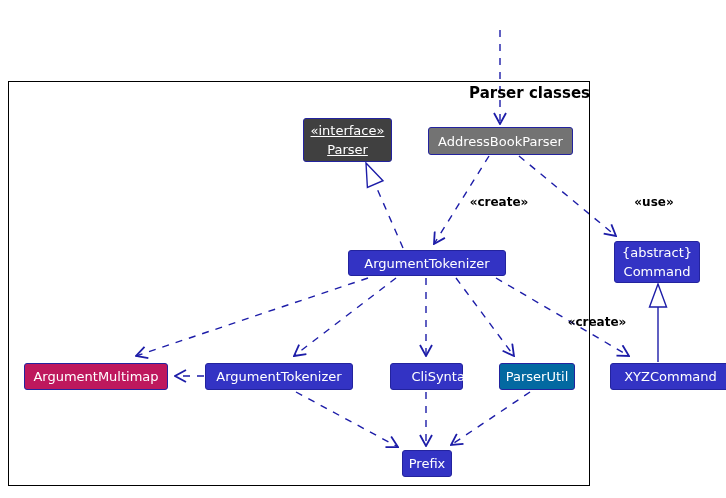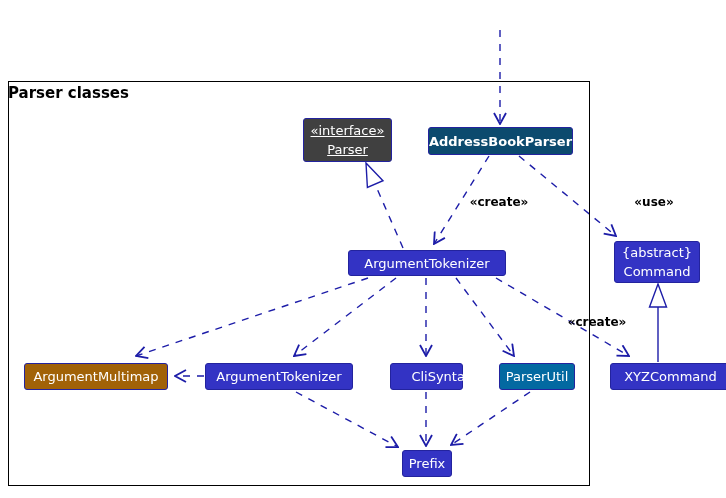--- a/index.html
+++ b/index.html
@@ -6,21 +6,21 @@
   #stage{
     position:relative;width:726px;height:498px;background:#fff;overflow:hidden;
     font-family:"DejaVu Sans","Liberation Sans",sans-serif;
   }
   #edge-svg{position:absolute;left:0;top:0;width:726px;height:498px;}
   .frame{
     position:absolute;left:8px;top:81px;width:582px;height:405px;
     border:1.5px solid #000;background:transparent;box-sizing:border-box;
   }
   .frame-title{
-    position:absolute;left:8px;top:84px;width:582px;text-align:left;
+    position:absolute;left:8px;top:84px;width:582px;text-align:right;
     font-size:15px;font-weight:bold;color:#000;
   }
   .node{
     position:absolute;box-sizing:border-box;border:1px solid #23239E;border-radius:3px;
     color:#fff;font-size:13px;display:flex;flex-direction:column;align-items:center;
     justify-content:center;text-align:center;line-height:19px;
   }
   .node span{display:block;white-space:nowrap;}
   .n-interface-parser{left:303px;top:118px;width:89px;height:44px;}
   .n-address-book-parser{left:428px;top:127px;width:145px;height:28px;}
@@ -72,34 +72,34 @@
   </svg>
 
   <div class="frame"></div>
   <div class="frame-title">Parser classes</div>
 
   <div class="node n-interface-parser" style="background: #404040; border-color: rgb(35, 35, 158); color: rgb(255, 255, 255); text-decoration: underline;">
     <span>«interface»</span>
     <span>Parser</span>
   </div>
 
-  <div class="node n-address-book-parser" style="background: #0c4a6e; border-color: rgb(35, 35, 158); color: rgb(255, 255, 255); font-weight: bold;">
+  <div class="node n-address-book-parser" style="background: #737373; border-color: rgb(35, 35, 158); color: rgb(255, 255, 255);">
     <span>AddressBookParser</span>
   </div>
 
   <div class="node n-xyz-command-parser" style="background: rgb(51, 51, 196); border-color: rgb(35, 35, 158); color: rgb(255, 255, 255);">
     <span>ArgumentTokenizer</span>
   </div>
 
   <div class="node n-command" style="background: rgb(51, 51, 196); border-color: rgb(35, 35, 158); color: rgb(255, 255, 255);">
     <span>{abstract}</span>
     <span>Command</span>
   </div>
 
-  <div class="node n-argument-multimap" style="background: #a16207; border-color: rgb(35, 35, 158); color: rgb(255, 255, 255);">
+  <div class="node n-argument-multimap" style="background: #be185d; border-color: rgb(35, 35, 158); color: rgb(255, 255, 255);">
     <span>ArgumentMultimap</span>
   </div>
 
   <div class="node n-argument-tokenizer" style="background: rgb(51, 51, 196); border-color: rgb(35, 35, 158); color: rgb(255, 255, 255);">
     <span>ArgumentTokenizer</span>
   </div>
 
   <div class="node n-cli-syntax" style="background: rgb(51, 51, 196); border-color: rgb(35, 35, 158); color: rgb(255, 255, 255); padding-left: 31px;">
     <span>CliSyntax</span>
   </div>

